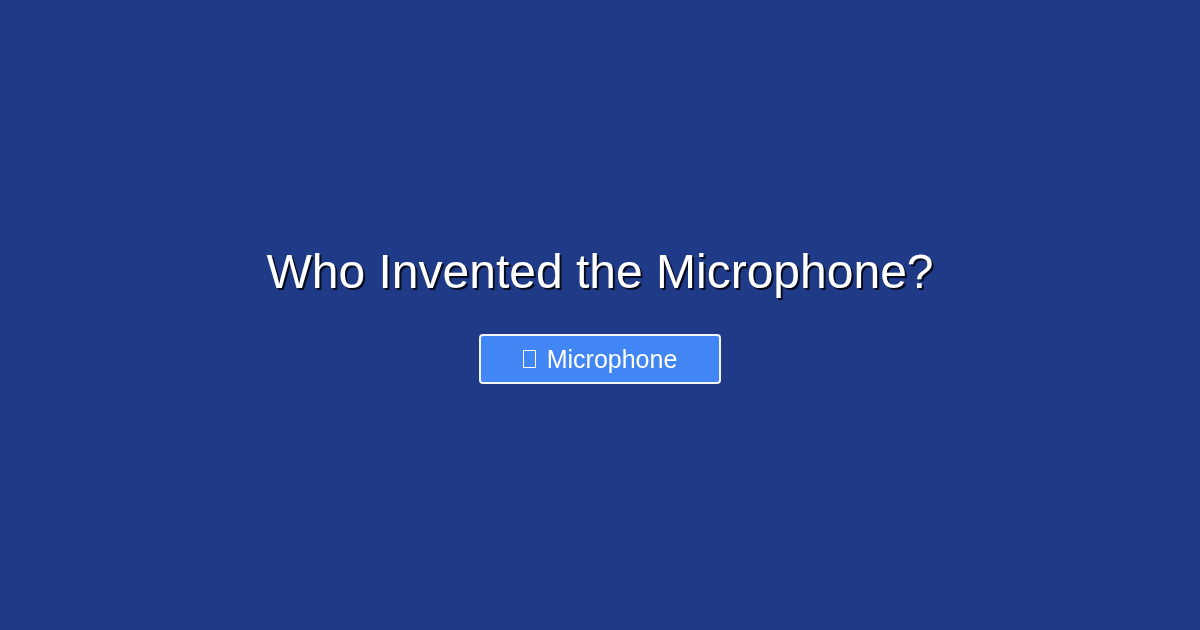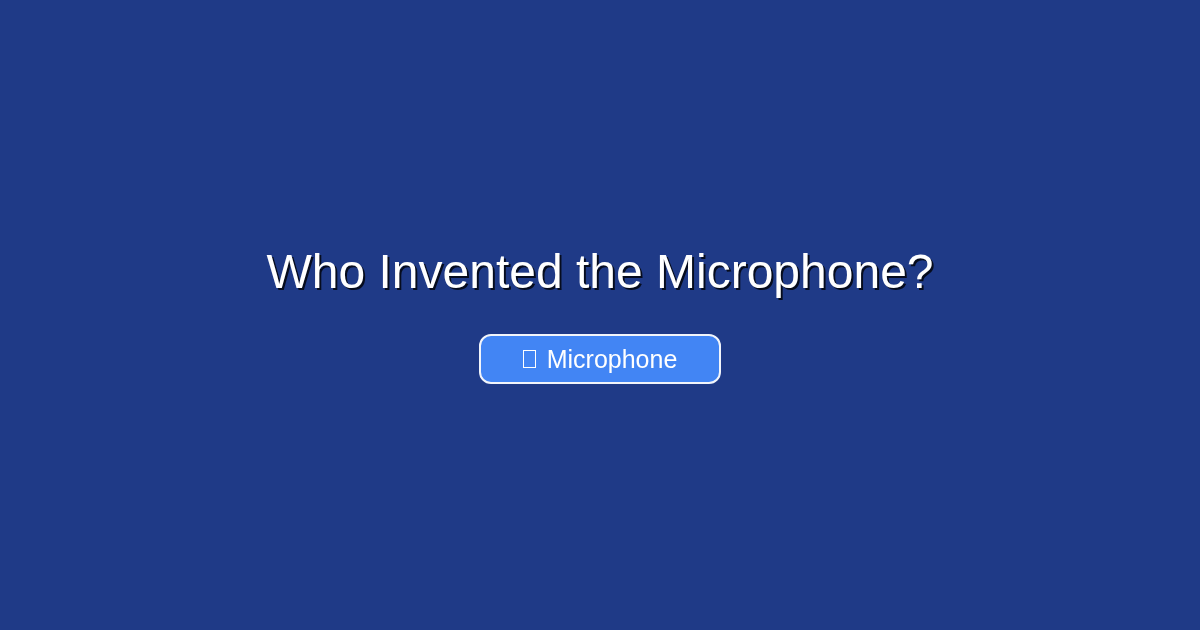--- a/index.html
+++ b/index.html
@@ -47,21 +47,21 @@
   .topic-button {
     display: inline-flex;
     align-items: center;
     justify-content: center;
     gap: 11px;
     box-sizing: border-box;
     width: 242px;
     height: 50px;
     background: #4285f4;
     border: 2px solid #f2f5fb;
-    border-radius: 12px;
+    border-radius: 4px;
     padding: 0 16px;
     cursor: pointer;
     outline: none;
     text-decoration: none;
   }
   .topic-button-icon {
     display: inline-block;
     width: 13px;
     height: 18px;
     box-sizing: border-box;

